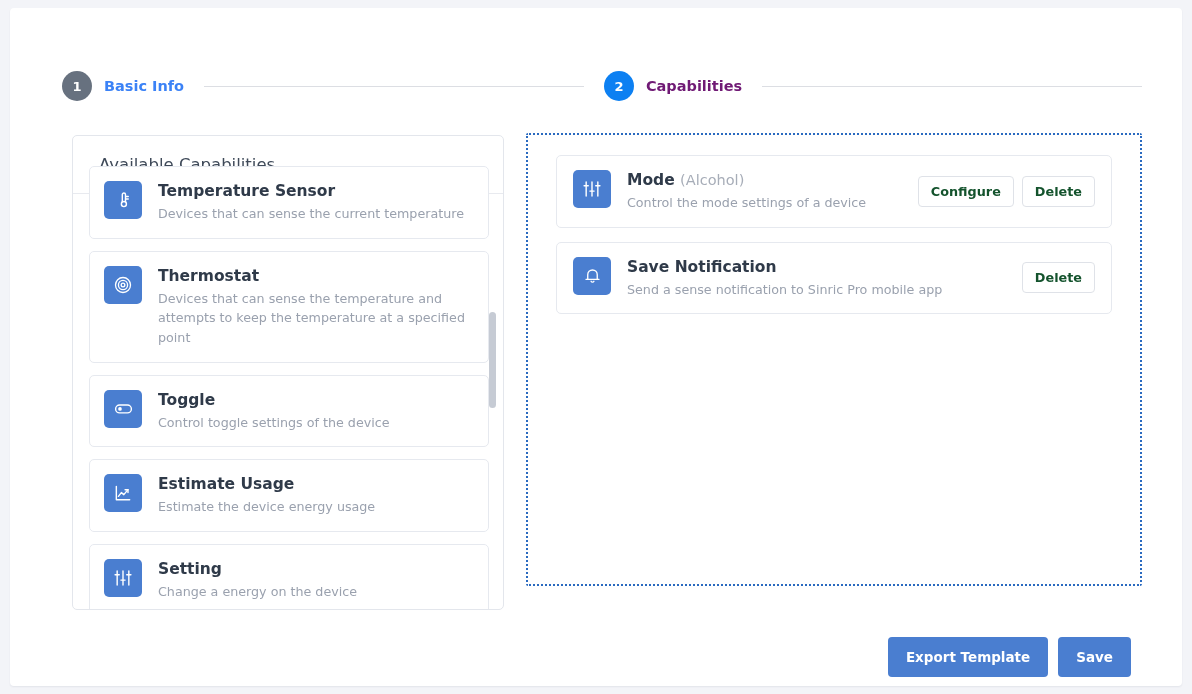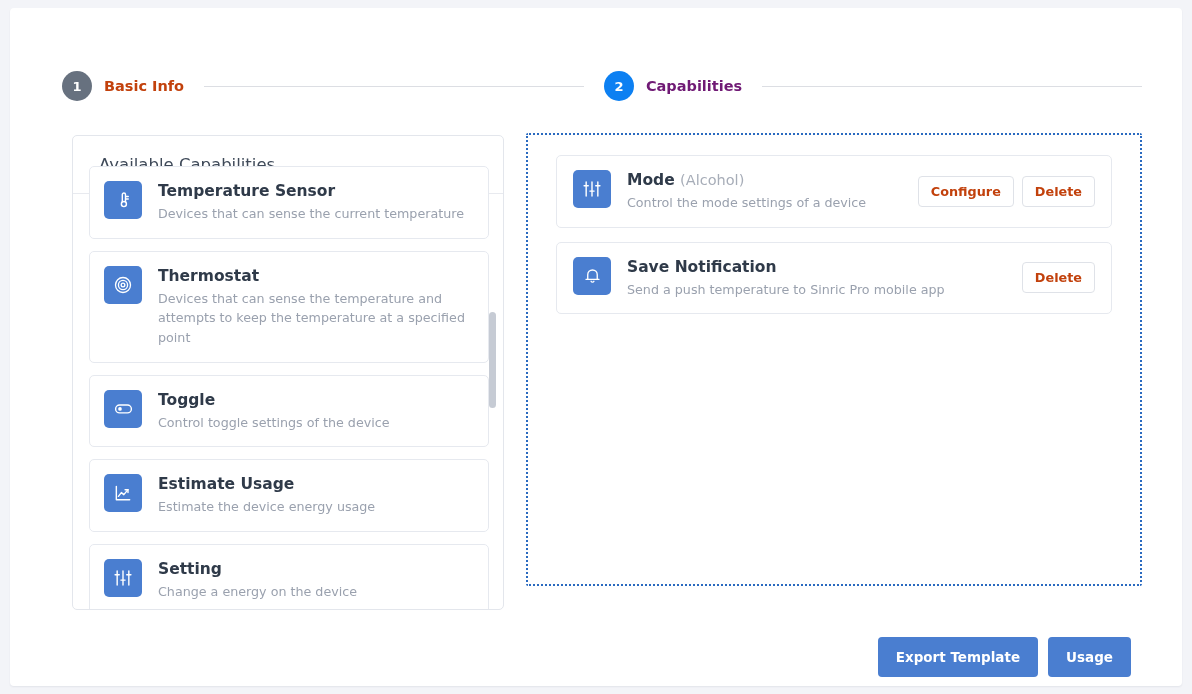--- a/index.html
+++ b/index.html
@@ -36,21 +36,21 @@
     font-size: 13px; font-weight: bold;
     letter-spacing: 0;
   }
   .step-1 .step-bubble { background: #67717f; }
   .step-2 .step-bubble { background: #0d80f2; }
   .step-label {
     margin-left: 12px;
     font-size: 14.5px;
     font-weight: bold;
   }
-  .step-1 .step-label { color: #c2410c; }
+  .step-1 .step-label { color: #3b82f6; }
   .step-2 .step-label { color: #701a75; }
   .step-line {
     flex: 1 1 auto;
     height: 1px;
     background: #dcdee3;
     margin: 0 20px;
   }
 
   
   .avail-panel {
@@ -155,21 +155,21 @@
   .sel-actions {
     flex: 0 0 auto;
     display: flex;
     gap: 8px;
     align-items: center;
   }
   .ghost-btn {
     background: #ffffff;
     border: 1px solid #dfe2e8;
     border-radius: 4px;
-    color: #c2410c;
+    color: #14532d;
     font-size: 12.8px;
     font-weight: bold;
     padding: 7px 12px;
     cursor: pointer;
     font-family: "DejaVu Sans", "Liberation Sans", sans-serif;
     white-space: nowrap;
   }
 
   
   .footer-actions {
@@ -331,27 +331,27 @@
         <svg width="19" height="19" viewBox="0 0 24 24" fill="none" stroke="#ffffff" stroke-width="1.7" stroke-linecap="round" stroke-linejoin="round">
           <path d="M6 16.5V11a6 6 0 1 1 12 0v5.5"></path>
           <line x1="3.8" y1="16.8" x2="20.2" y2="16.8"></line>
           <path d="M10.2 19.3a2 2 0 0 0 3.6 0"></path>
         </svg>
       </div>
       <div class="sel-text">
         <div class="cap-title">
           <span>Save Notification</span>
         </div>
-        <div class="cap-desc">Send a push temperature to Sinric Pro mobile app</div>
+        <div class="cap-desc">Send a sense notification to Sinric Pro mobile app</div>
       </div>
       <div class="sel-actions">
         <button class="ghost-btn">Delete</button>
       </div>
     </div>
 
   </div>
 
   <div class="footer-actions">
     <button class="primary-btn">Export Template</button>
-    <button class="primary-btn">Usage</button>
+    <button class="primary-btn">Save</button>
   </div>
 
 </div>
 
 </body></html>

